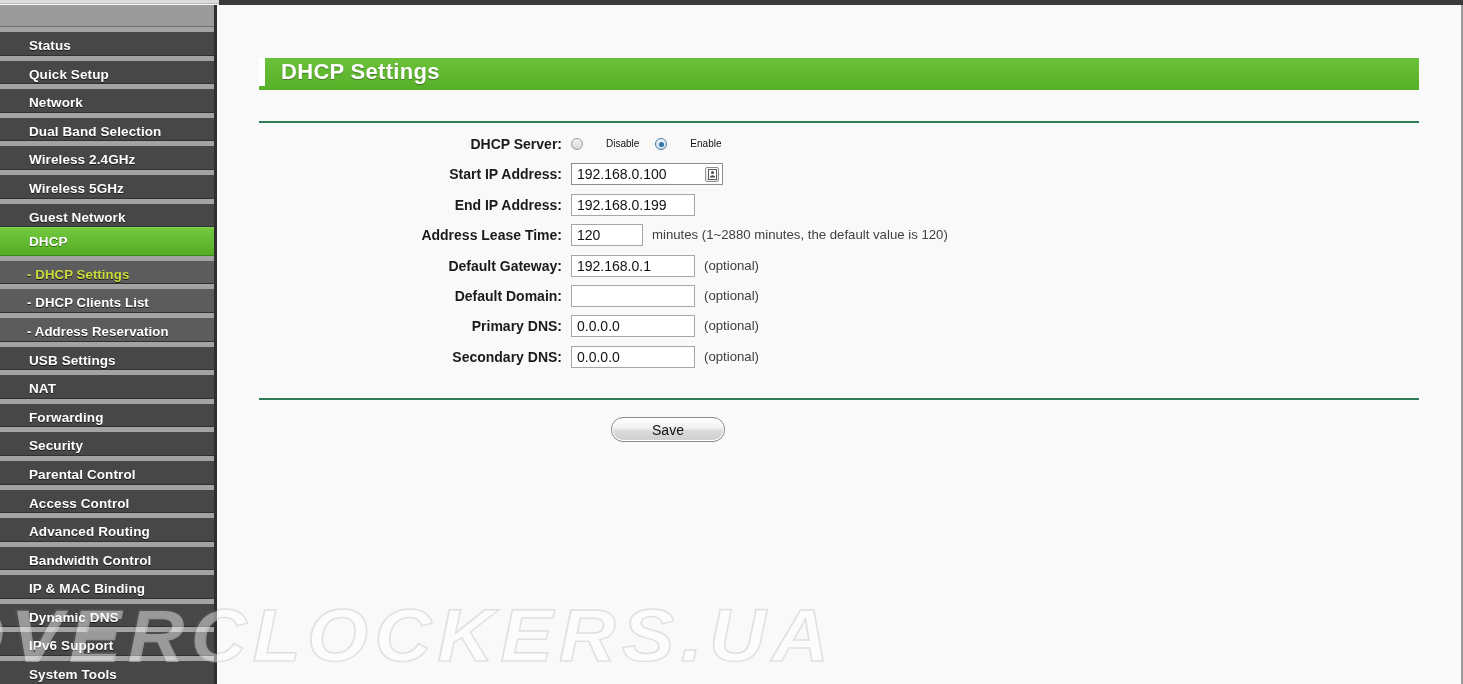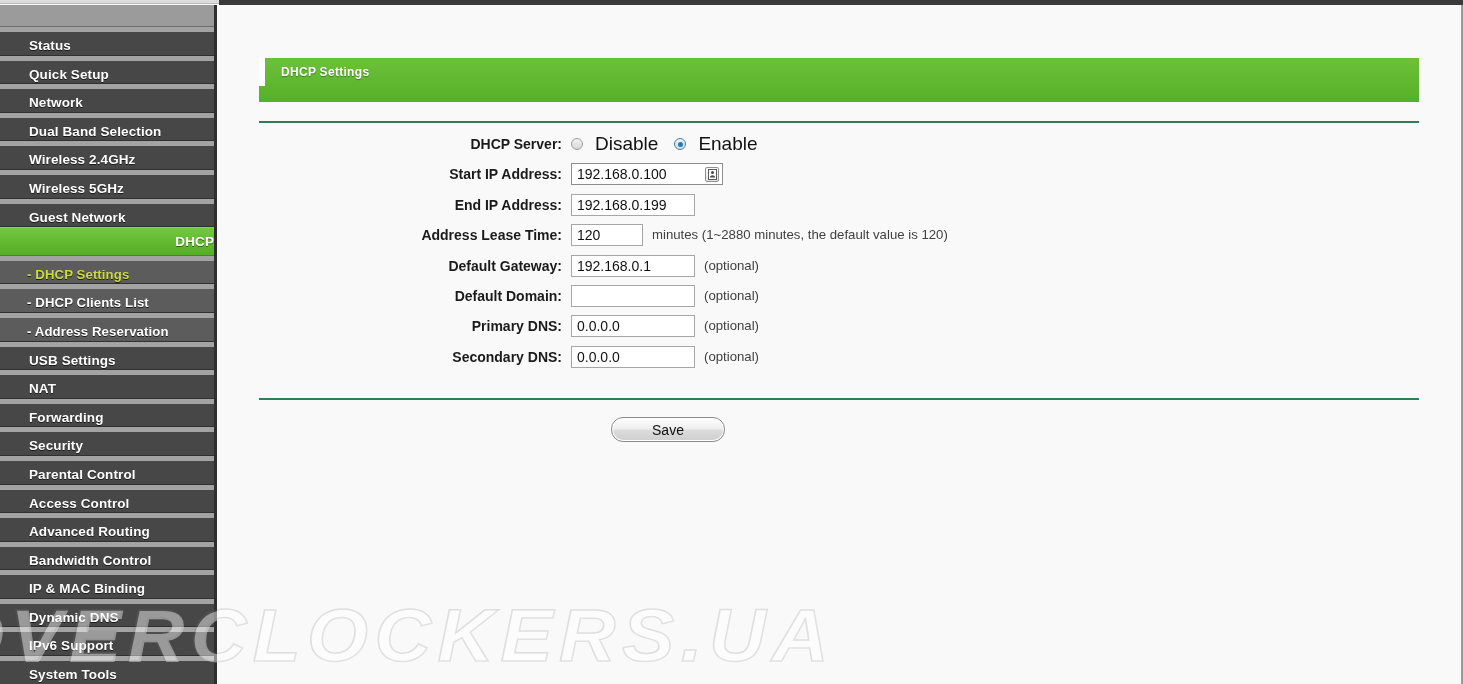--- a/index.html
+++ b/index.html
@@ -69,45 +69,44 @@
     background: #5c5c5c;
     padding-left: 27px;
     font-size: 13.2px;
   }
   .nav-item.active {
     background: #5fbb2d;
     background: linear-gradient(#72c93f, #55ad25);
     border-top: 1px solid #86d357;
     border-bottom: 1px solid #3e8c19;
     text-shadow: 0 1px 0 #2d6a10;
-    text-align: right;
   }
   .nav-item.sub-active {
     color: #cddb3c;
   }
 
   
   #content {
     position: absolute;
     left: 220px; top: 5px;
     width: 1243px;
     height: 679px;
     background: #f9f9f9;
     border-right: 2px solid #9a9a9a;
     overflow: hidden;
   }
 
   .panel-title {
     position: absolute;
     left: 39px; top: 53px;
-    width: 1160px; height: 44px;
+    width: 1160px; height: 32px;
     background: #61bb30;
     background: linear-gradient(#6cc13a, #56b027);
     color: #ffffff;
-    font-size: 12px;
+    font-size: 22px;
     font-weight: bold;
     line-height: 28px;
     padding-left: 22px;
     text-shadow: 0 1px 1px rgba(0,0,0,0.35);
     letter-spacing: 0.3px;
   }
   .title-marker {
     position: absolute;
     left: 39px; top: 53px;
     width: 6px; height: 28px;
@@ -208,23 +207,23 @@
   }
   .radio.checked::after {
     content: "";
     position: absolute;
     left: 2.5px; top: 2.5px;
     width: 5px; height: 5px;
     border-radius: 50%;
     background: #2f77a8;
   }
   .radio-label {
-    font-size: 19px;
+    font-size: 10px;
     color: #111111;
-    margin-left: 12px;
+    margin-left: 23px;
     margin-right: 16px;
     line-height: 22px;
     white-space: nowrap;
     cursor: pointer;
   }
 
   .save-wrap {
     position: absolute;
     left: 0; top: 412px;
     width: 1243px;

